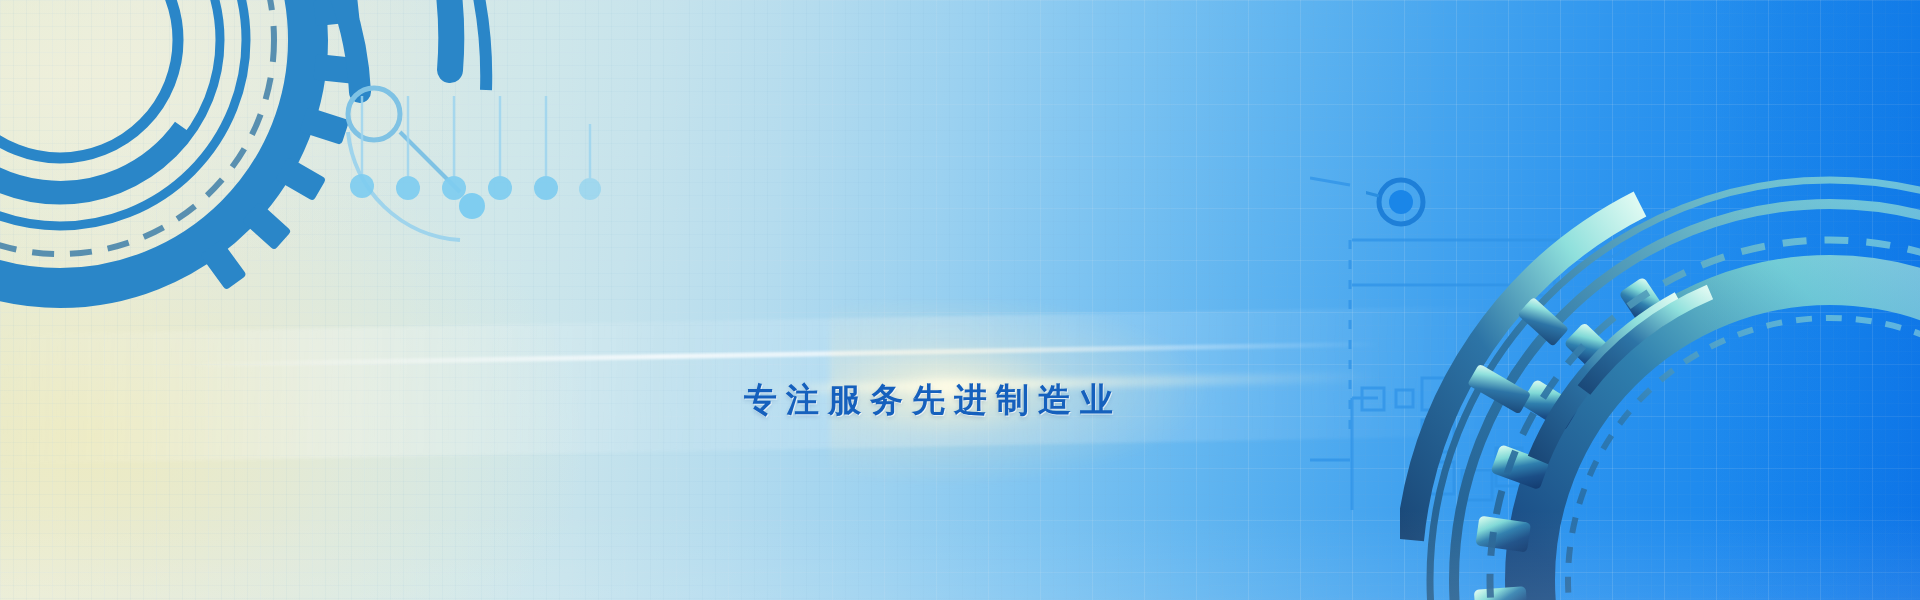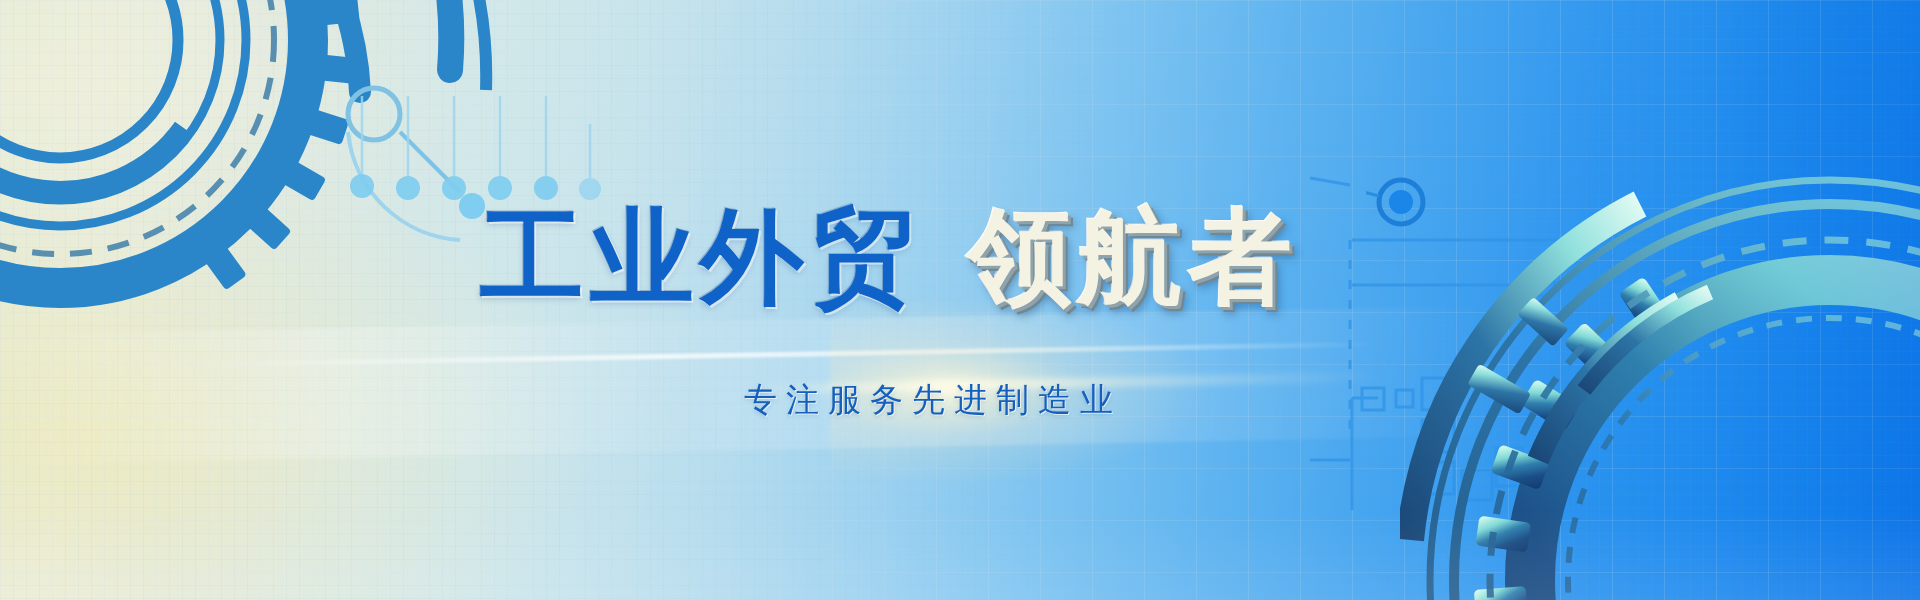--- a/index.html
+++ b/index.html
@@ -120,21 +120,21 @@
   .hl-white {
     color:#f4f2e2;
     text-shadow:
       3px 3px 0 #8fa3ac,
       5px 5px 0 #6f8894,
       6px 7px 10px rgba(30,70,120,.45),
       -1px -1px 0 #ffffff;
   }
   .subtitle {
     position:absolute; left:744px; top:378px;
-    font-size:33px; font-weight:normal;
+    font-size:33px; font-weight:bold;
     letter-spacing:9px;
     color:#1560bd;
     text-shadow:1px 1px 0 rgba(255,255,255,.65), 0 2px 4px rgba(20,70,140,.2);
     white-space:nowrap;
   }
 
   
   .edge-r {
     position:absolute; right:0; top:0; width:220px; height:600px;
     background:linear-gradient(90deg, rgba(10,110,220,0), rgba(8,104,215,.30));
@@ -370,23 +370,18 @@
               <rect x="-12" y="-410" width="24" height="48" rx="4"></rect>
             </g>
         </g>
 
         <path d="M -292 -120 A 316 316 0 0 1 -150 -278" fill="none" stroke="url(#gradGear2)" stroke-width="22"></path>
         <path d="M -246 -190 A 312 312 0 0 1 -120 -288" fill="none" stroke="url(#gradGear2)" stroke-width="16"></path>
       </g>
     </g>
   </svg>
 
-  <div class="headline">
-    <span class="hl-blue">工业外贸</span>
-    <span class="hl-gap"></span>
-    <span class="hl-white">领航者</span>
-  </div>
 
   <div class="subtitle">专注服务先进制造业</div>
 
   <div class="edge-r"></div>
   <div class="edge-b"></div>
 </div>
 
 </body></html>

